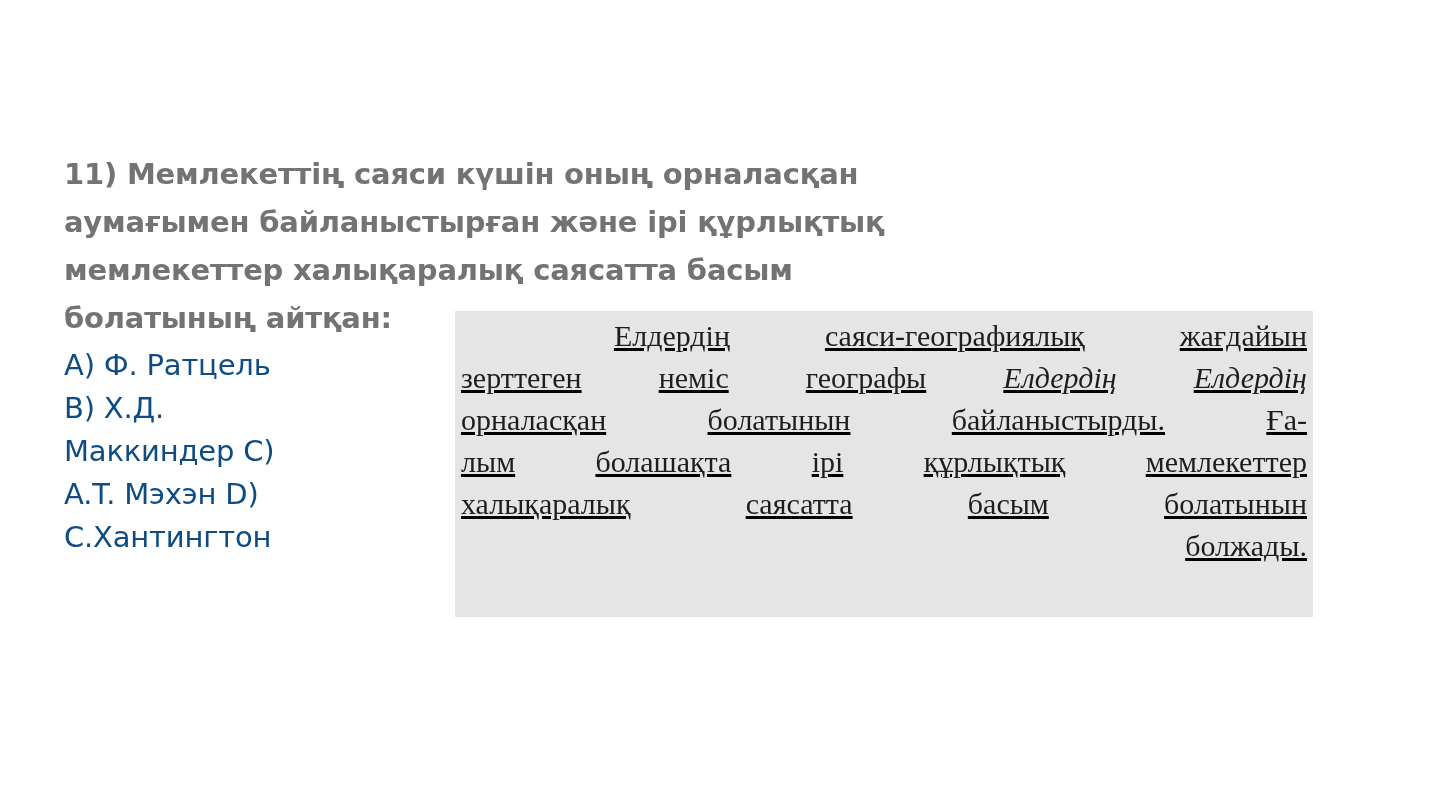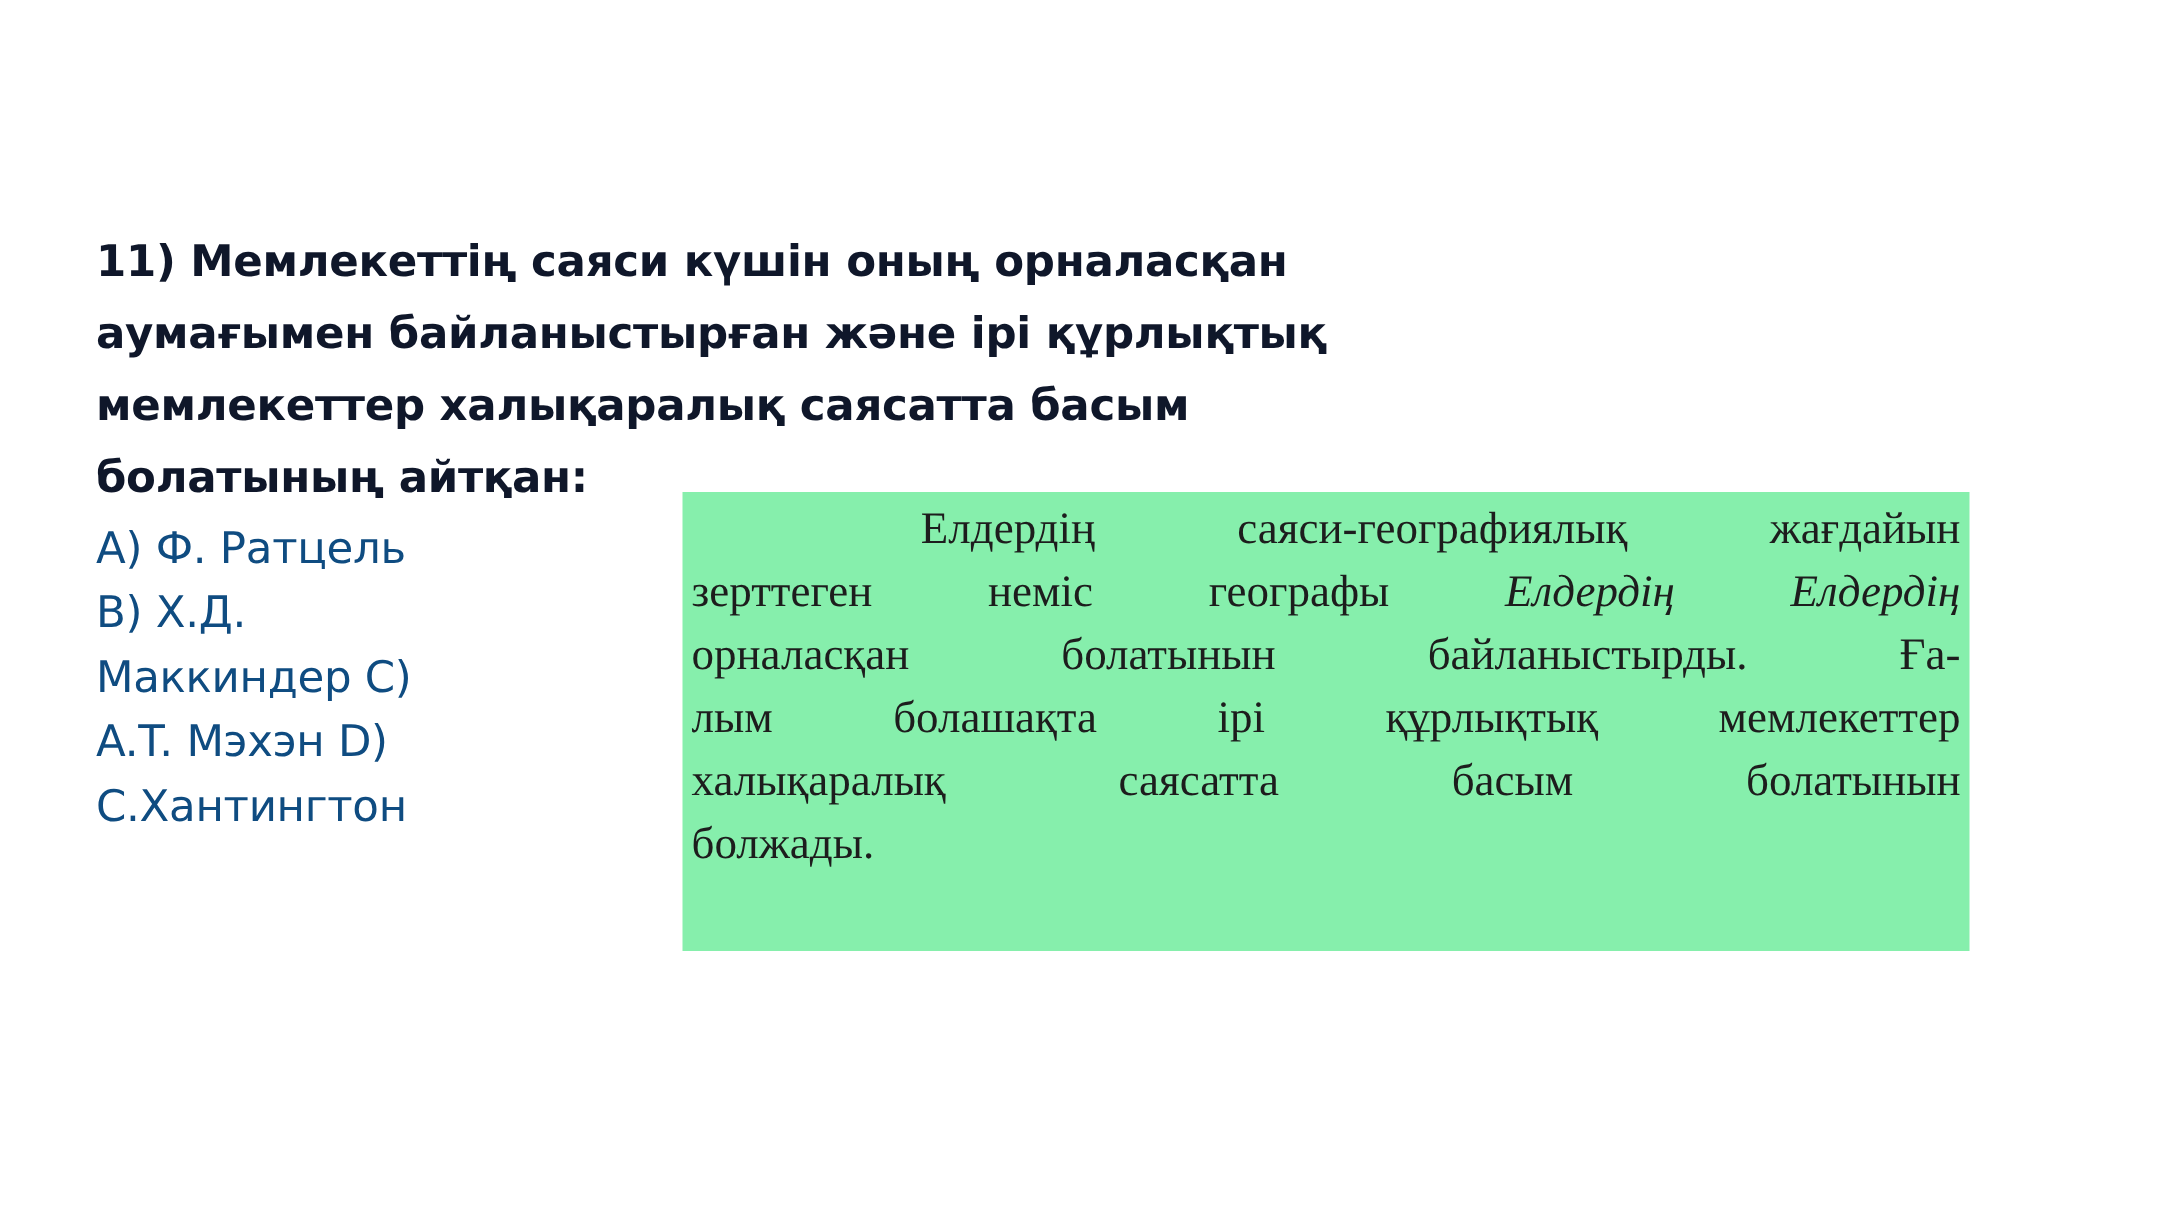--- a/index.html
+++ b/index.html
@@ -24,21 +24,21 @@
 
   
   .left-col {
     position: absolute;
     left: 64px;
     top: 150px;
     width: 400px;
   }
 
   .question-block {
-    color: #0f172a;
+    color: #737373;
     font-weight: bold;
     font-size: 29px;
     line-height: 48px;
     letter-spacing: -0.2px;
     white-space: nowrap;
   }
   .question-block .qline { display: block; }
 
   .options-block {
     margin-top: 2px;
@@ -48,44 +48,45 @@
     letter-spacing: -0.2px;
     white-space: nowrap;
   }
   .options-block .opt { display: block; font-weight: normal; }
   .options-block .opt.correct { font-weight: normal; }
 
   
   .scan {
     position: absolute;
     left: 455px;
-    top: 328px;
+    top: 311px;
     width: 858px;
     height: 306px;
-    background: #86efac;
+    background: #e5e5e5;
     box-sizing: border-box;
     padding: 4px 6px 6px 6px;
     overflow: hidden;
+    text-decoration: underline;
   }
   .scan-inner {
     font-family: "Liberation Serif", "DejaVu Serif", serif;
     font-size: 30px;
     line-height: 42px;
     color: #1d1d1d;
     text-align: justify;
     text-justify: inter-word;
   }
   .scan-line {
     display: flex;
     justify-content: space-between;
     white-space: nowrap;
     height: 42px;
     align-items: baseline;
   }
-  .scan-line.last { justify-content: flex-start; }
+  .scan-line.last { justify-content: flex-end; }
   .scan-line .w { display: inline-block; }
   .scan-line .indent { width: 58px; display: inline-block; }
   .scan-line .ital { font-style: italic; }
 </style>
 </head>
 <body>
 
 <div class="slide">
 
   <div class="left-col">

